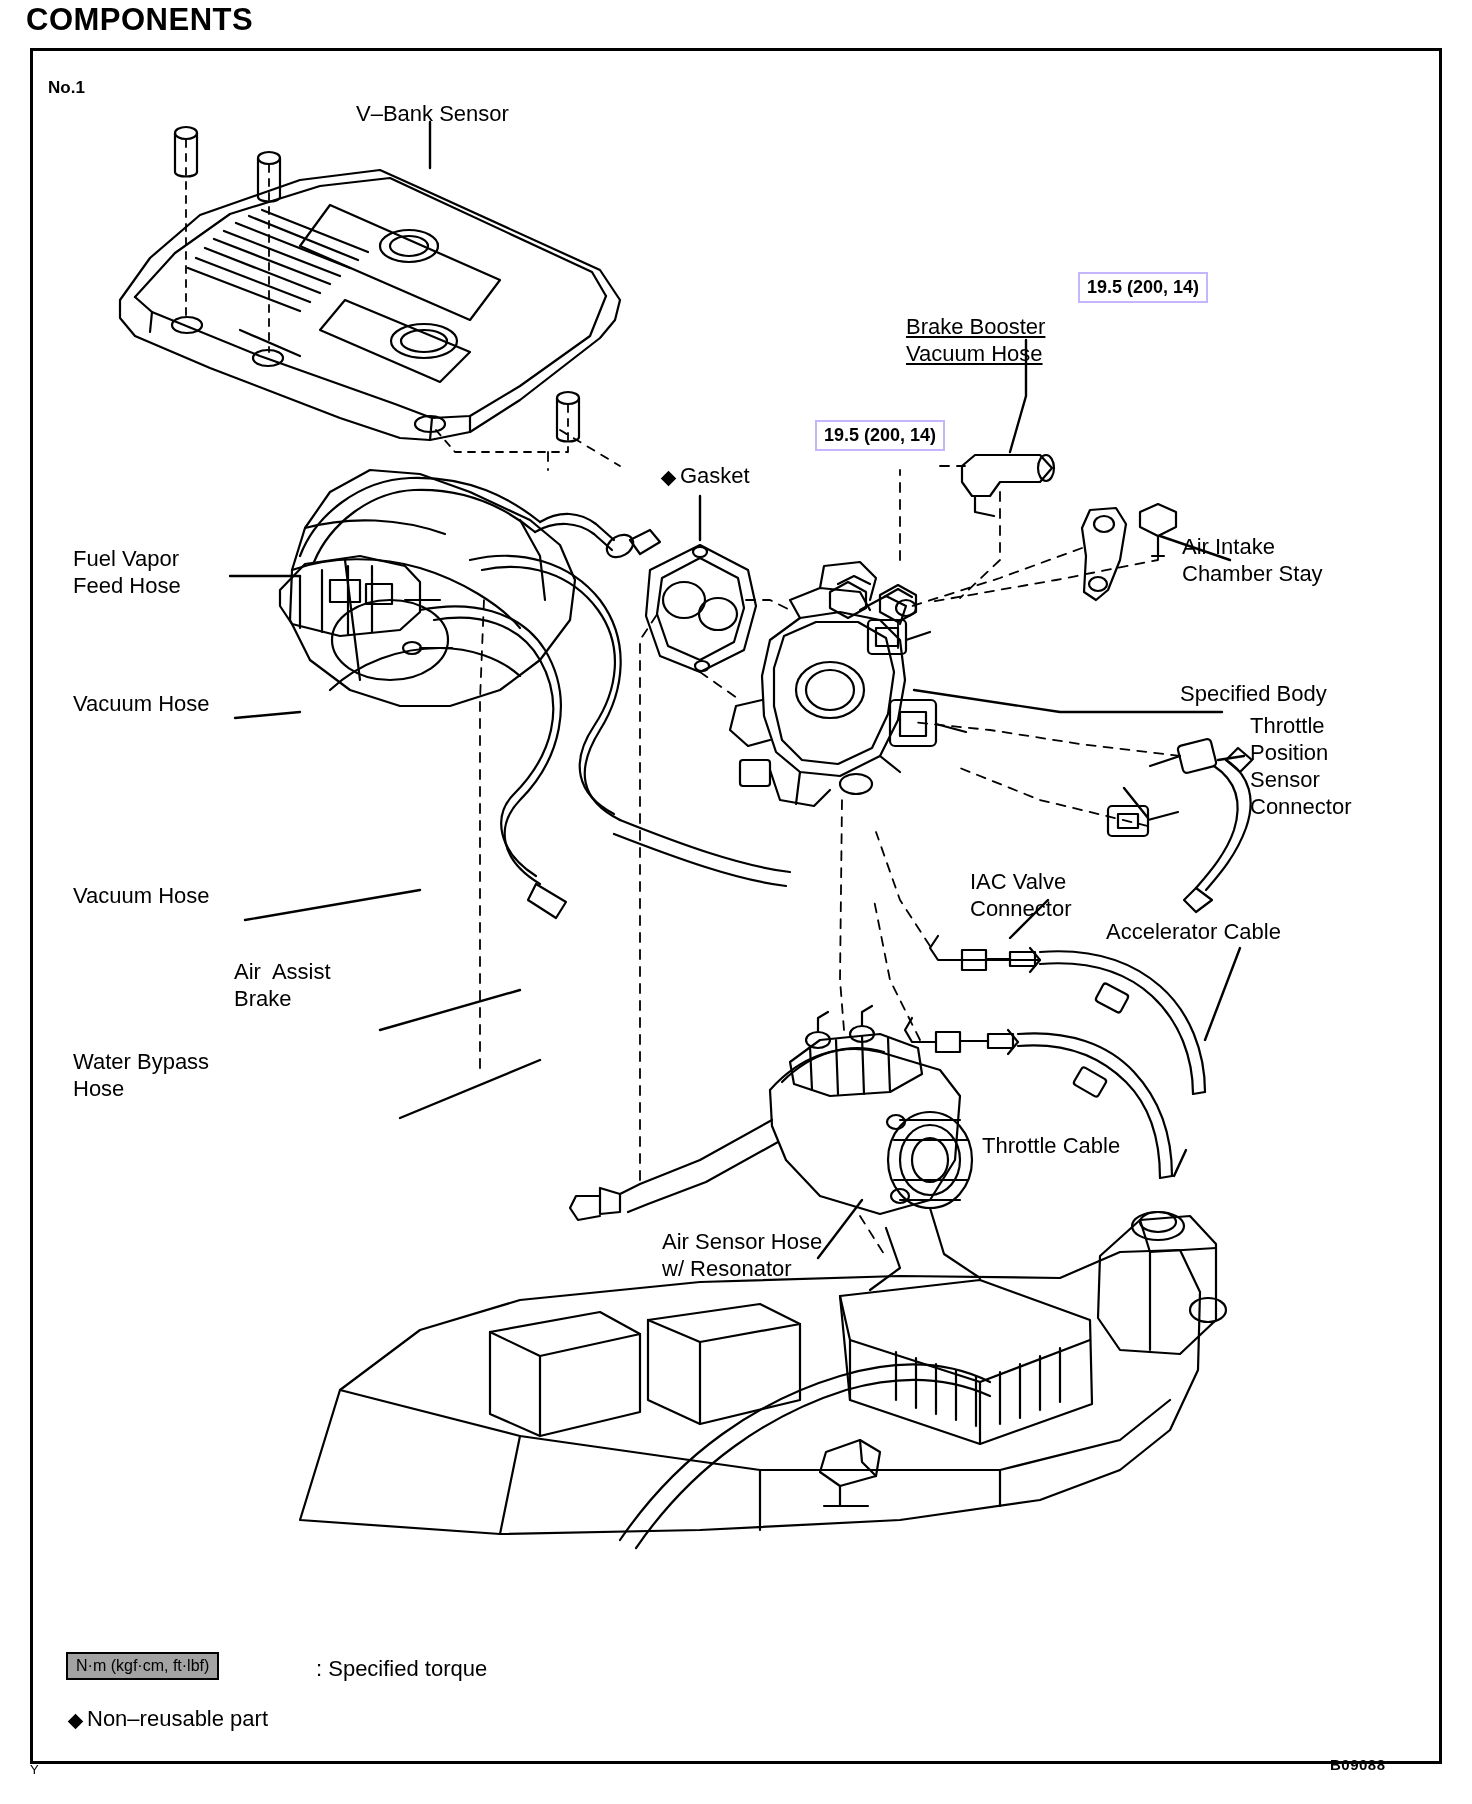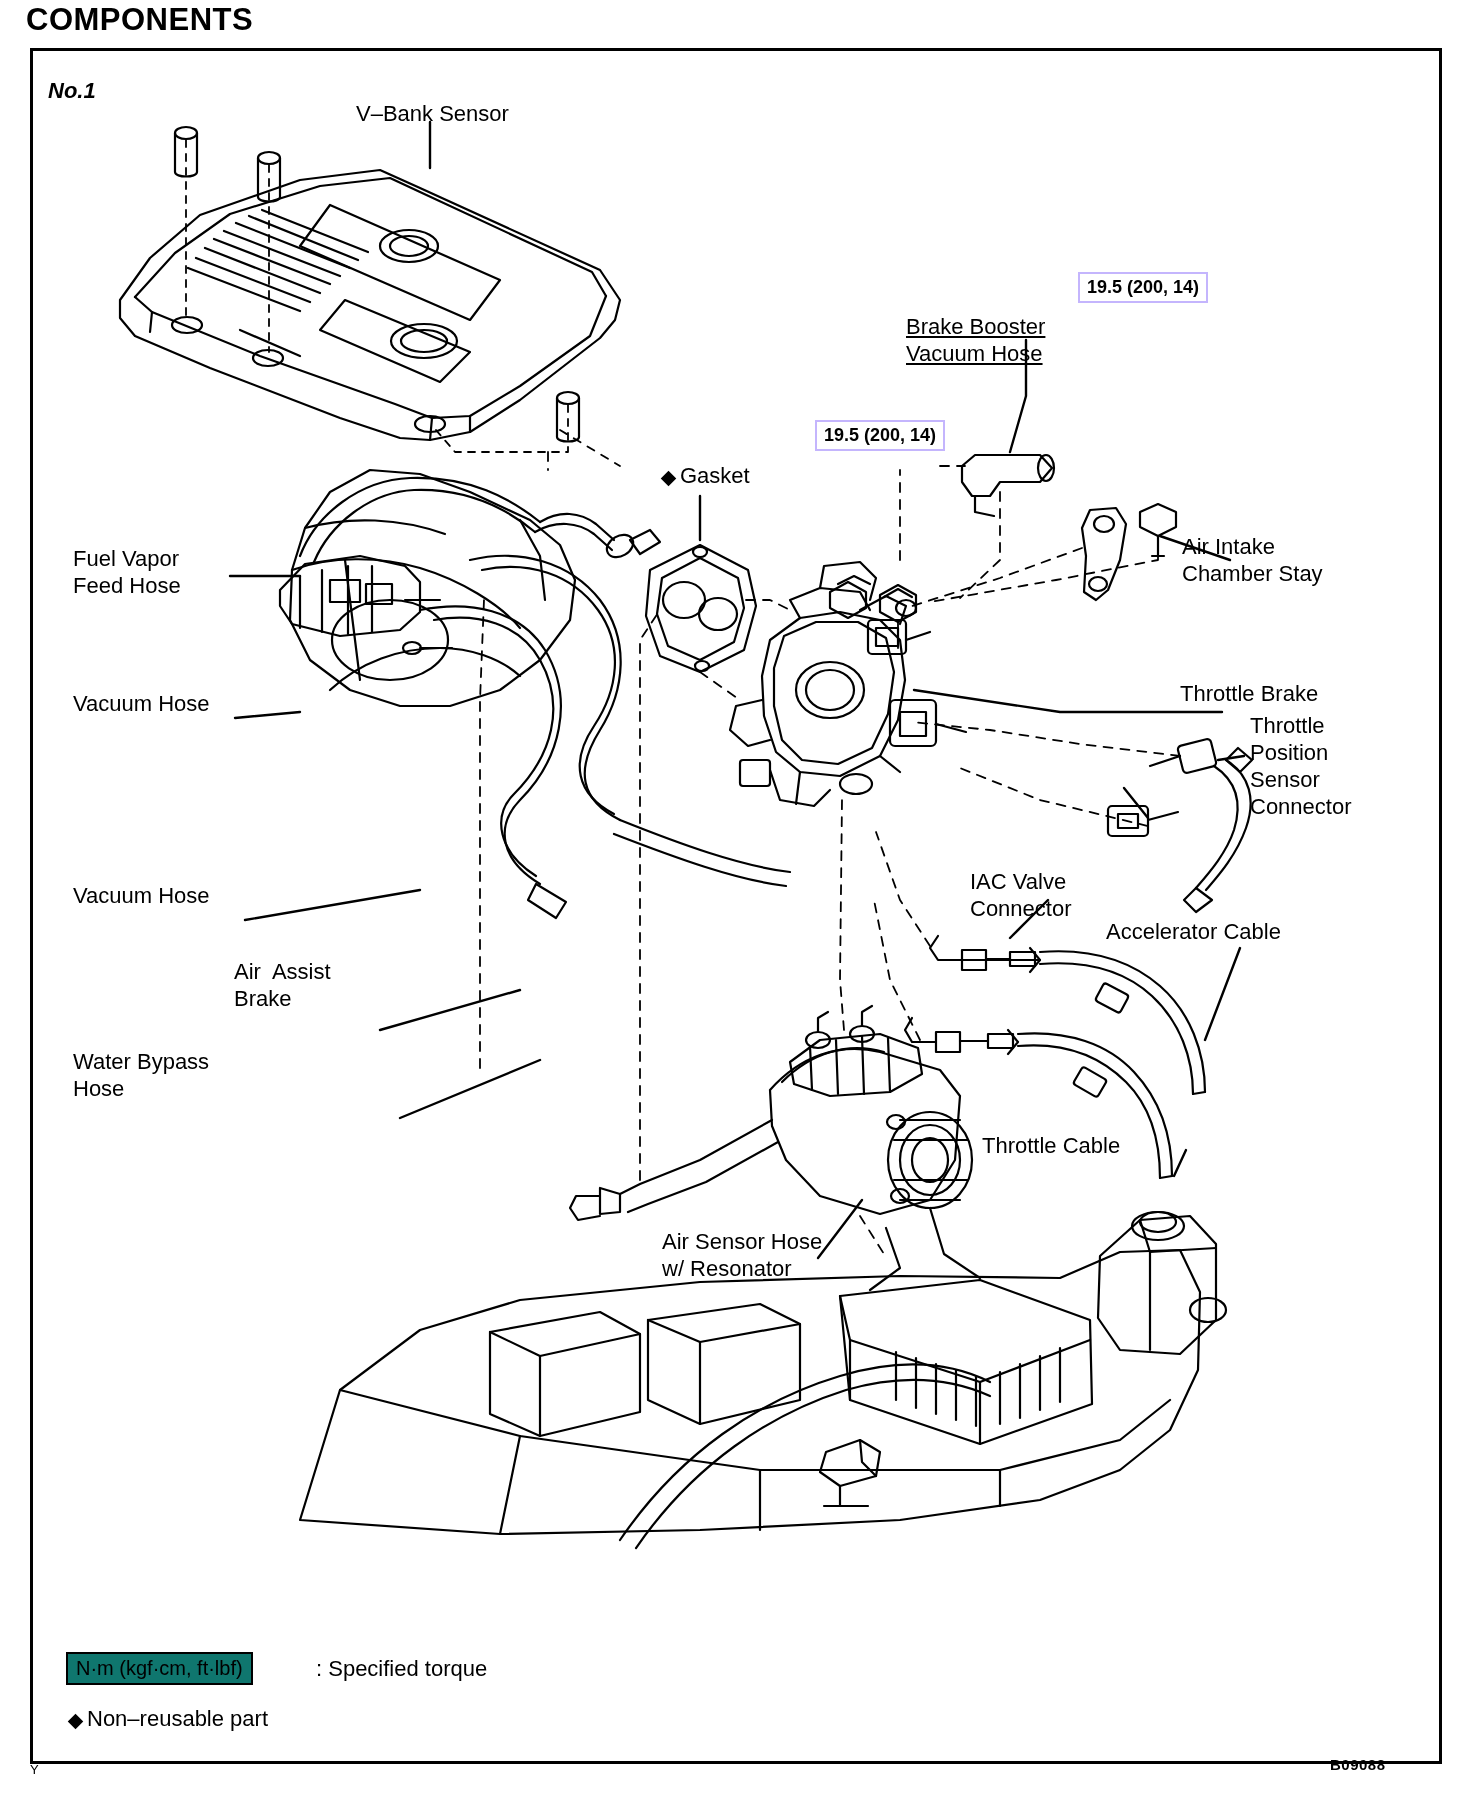--- a/index.html
+++ b/index.html
@@ -36,45 +36,44 @@
     top: 48px;
     width: 1412px;
     height: 1716px;
     border: 3px solid #000;
     box-sizing: border-box;
   }
   .fig-no {
     position: absolute;
     left: 48px;
     top: 78px;
-    font-size: 22px;
+    font-size: 17px;
     font-weight: bold;
-    font-style: italic;
   }
   .label {
     position: absolute;
     font-size: 22px;
     line-height: 27px;
     white-space: pre;
   }
   .torque {
     position: absolute;
     font-size: 18px;
     font-weight: bold;
     border: 2px solid #c4b5fd;
     padding: 3px 7px;
     background: #fff;
     white-space: nowrap;
   }
   .legend-box {
     position: absolute;
-    font-size: 20px;
+    font-size: 16px;
     border: 2px solid #000;
     padding: 3px 8px;
-    background: #0f766e;
+    background: #a3a3a3;
     white-space: nowrap;
   }
   .legend-text {
     position: absolute;
     font-size: 22px;
     white-space: nowrap;
   }
   .code {
     position: absolute;
     font-size: 15px;
@@ -410,21 +409,21 @@
   <div class="label" style="left:1182px; top:533px;">Air Intake
 Chamber Stay</div>
 
   <div class="label" style="left:73px; top:545px;">Fuel Vapor
 Feed Hose</div>
 
   <div class="label" style="left:73px; top:690px;">Vacuum Hose</div>
 
   <div class="label" style="left:73px; top:882px;">Vacuum Hose</div>
 
-  <div class="label" style="left:1180px; top:680px;">Throttle Brake</div>
+  <div class="label" style="left:1180px; top:680px;">Specified Body</div>
 
   <div class="label" style="left:1250px; top:712px;">Throttle
 Position
 Sensor
 Connector</div>
 
   <div class="label" style="left:970px; top:868px;">IAC Valve
 Connector</div>
 
   <div class="label" style="left:1106px; top:918px;">Accelerator Cable</div>

